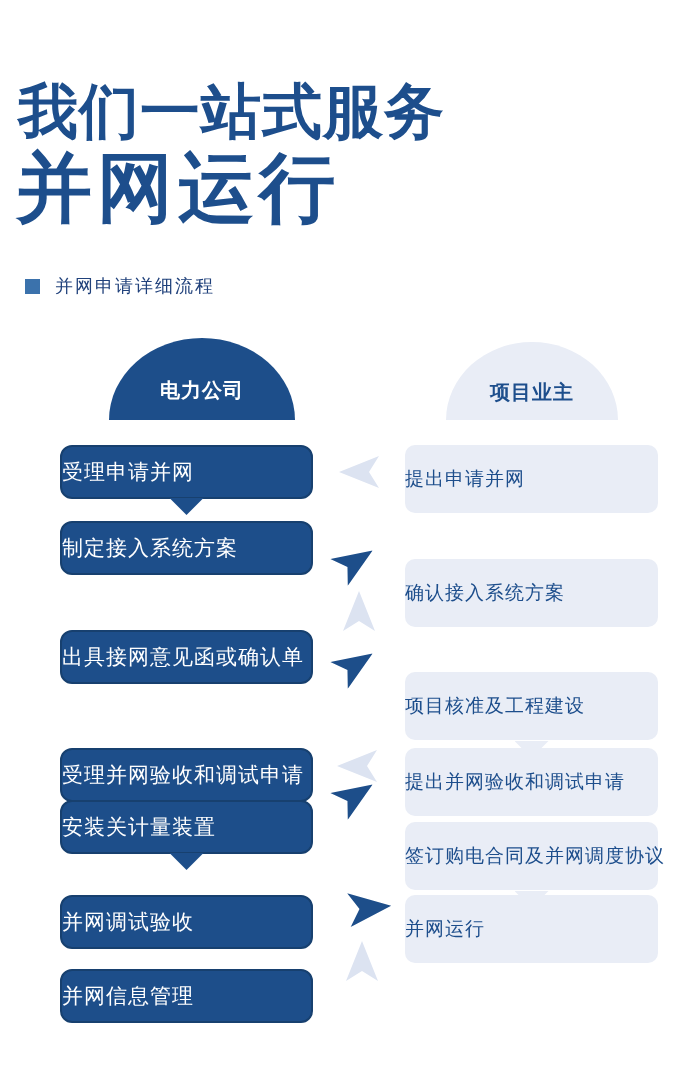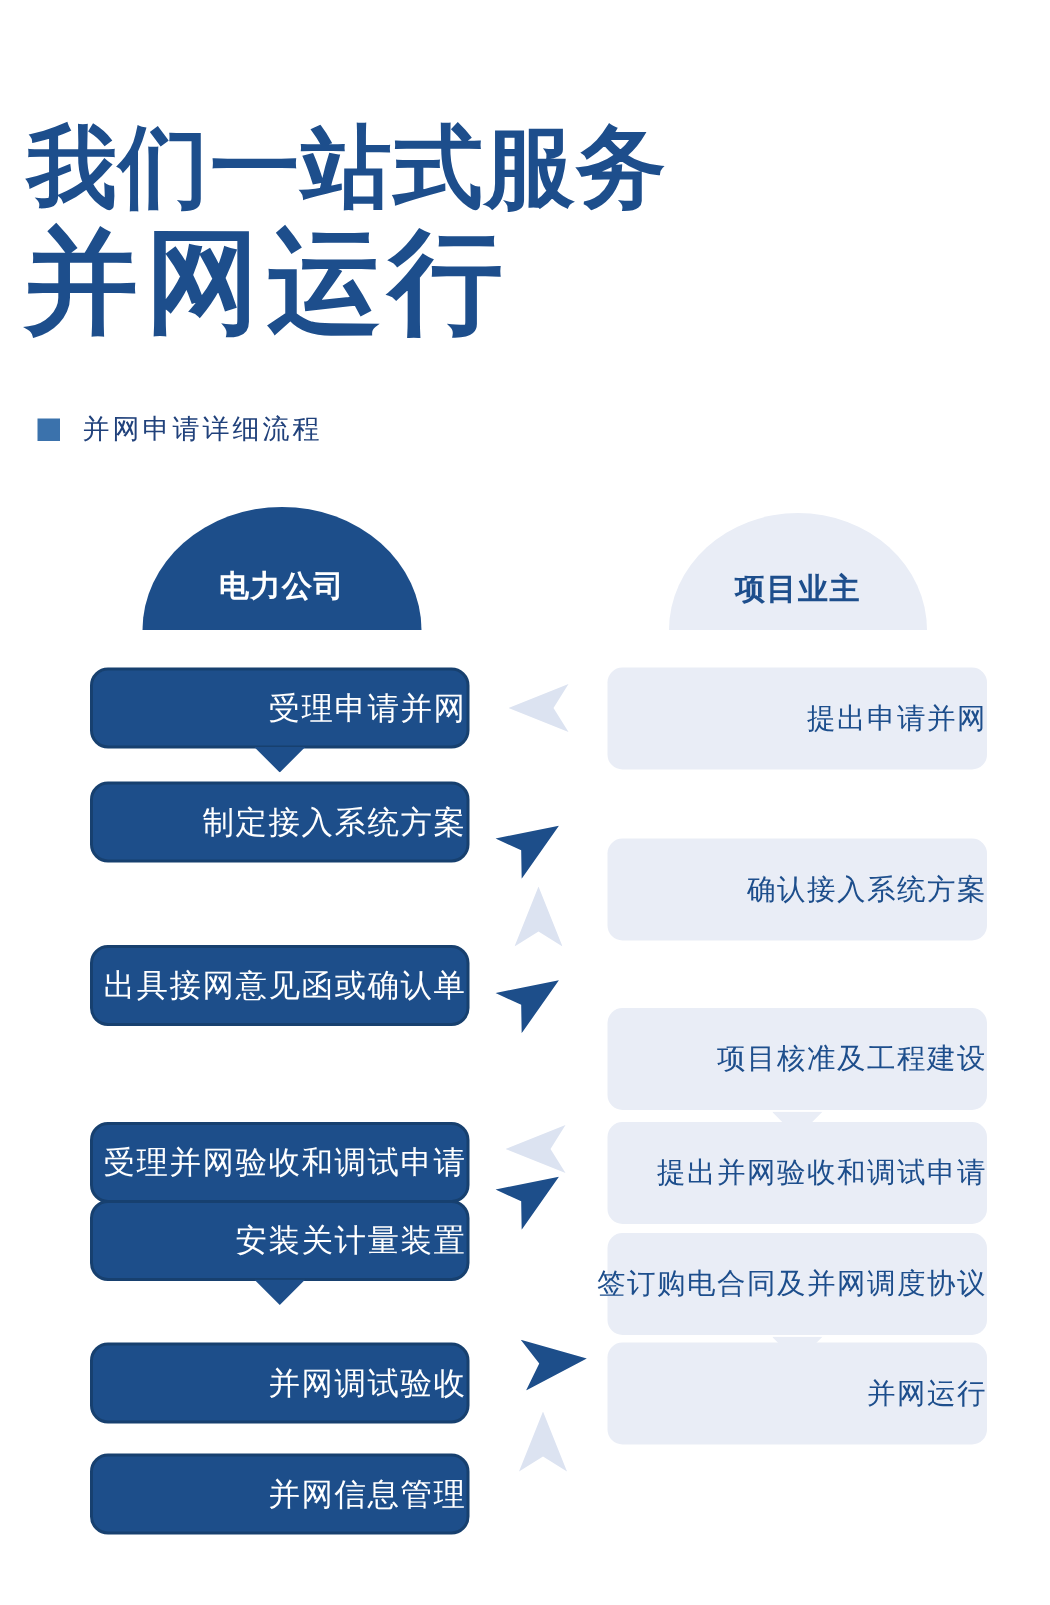--- a/index.html
+++ b/index.html
@@ -41,31 +41,31 @@
     margin-left:15px;font-size:18px;color:#20417b;letter-spacing:2px;
   }
   
   .dome{
     position:absolute;
     display:flex;justify-content:center;align-items:flex-end;
     border-radius:50% 50% 0 0 / 100% 100% 0 0;
     font-weight:bold;font-size:20px;letter-spacing:1px;
   }
   .dome-left{
-    left:95px;top:338px;width:186px;height:82px;
+    left:109px;top:338px;width:186px;height:82px;
     background:#1d4e8a;color:#ffffff;padding-bottom:16px;box-sizing:border-box;
   }
   .dome-right{
     left:446px;top:342px;width:172px;height:78px;
     background:#e9edf6;color:#1d4e8c;padding-bottom:14px;box-sizing:border-box;
   }
   
   .box{
     position:absolute;
-    display:flex;justify-content:flex-end;align-items:center;
+    display:flex;justify-content:flex-start;align-items:center;
     white-space:nowrap;box-sizing:border-box;
   }
   .box-dark{
     left:60px;width:253px;height:54px;
     background:#1d4e8a;border:2px solid #17406f;border-radius:12px;
     color:#ffffff;font-size:21px;font-weight:500;letter-spacing:1px;
   }
   .box-light{
     left:405px;width:253px;height:68px;
     background:#e9edf6;border-radius:10px;

